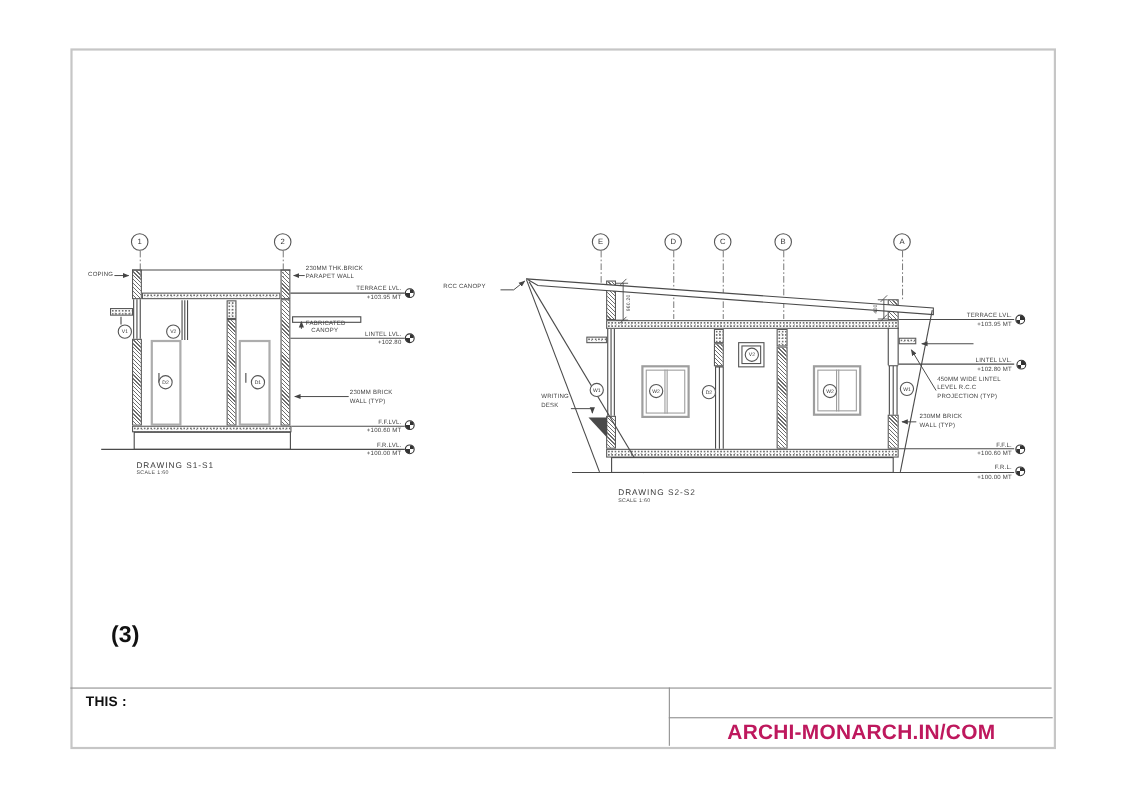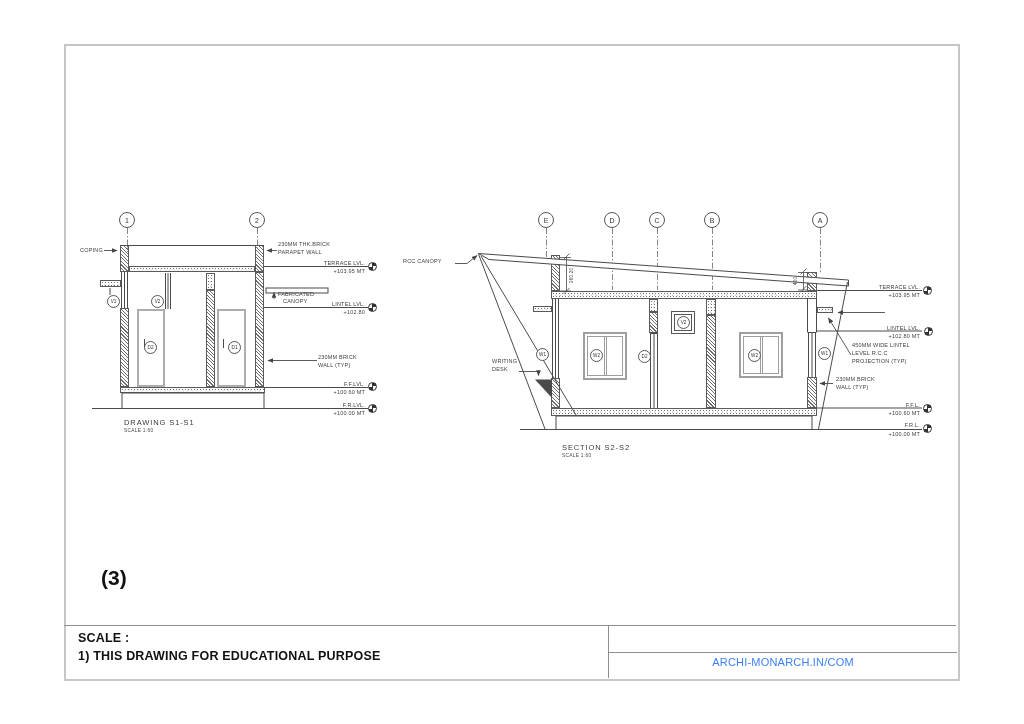--- a/index.html
+++ b/index.html
@@ -35,21 +35,21 @@
         display:flex;align-items:center;justify-content:center;font-size:7px;color:#333;box-sizing:border-box;}
   .cbub{width:13px;height:13px;border:1px solid #555;border-radius:50%;background:#fff;
         display:flex;align-items:center;justify-content:center;font-size:4.6px;color:#333;box-sizing:border-box;}
   
   .lvlmark{width:9px;height:9px;border-radius:50%;border:1px solid #333;box-sizing:border-box;
            background:conic-gradient(#333 0 90deg,#fff 90deg 180deg,#333 180deg 270deg,#fff 270deg 360deg);}
   
   .note-head{font-size:12.5px;font-weight:bold;color:#111;letter-spacing:.2px;white-space:nowrap;}
   .note-line{font-size:12.5px;font-weight:bold;color:#111;letter-spacing:.2px;white-space:nowrap;}
   .tb-title{font-size:15.5px;font-weight:bold;color:#111;letter-spacing:.2px;}
-  .tb-site{font-size:11px;font-weight:normal;color:#3b82f6;letter-spacing:.2px;}
+  .tb-site{font-size:19px;font-weight:bold;color:#be185d;letter-spacing:.2px;}
   .fig{font-size:21px;font-weight:bold;color:#111;}
   svg{position:absolute;left:0;top:0;pointer-events:none;}
 </style>
 </head>
 <body>
 
 <div id="sheet">
 
   <div class="abs frame"></div>
   <div class="abs tline" style="left:64px;top:625px;width:892px;height:1px;"></div>
@@ -257,23 +257,22 @@
   <div class="abs lbl rt" style="left:845px;top:401.5px;width:75px;">F.F.L.</div>
   <div class="abs lbl rt" style="left:845px;top:409.5px;width:75px;">+100.60 MT</div>
   <div class="abs lbl rt" style="left:845px;top:422px;width:75px;">F.R.L.</div>
   <div class="abs lbl rt" style="left:845px;top:430.5px;width:75px;">+100.00 MT</div>
 
   <div class="abs lvlmark" style="left:922.5px;top:286px;"></div>
   <div class="abs lvlmark" style="left:923.5px;top:326.5px;"></div>
   <div class="abs lvlmark" style="left:922.5px;top:403.5px;"></div>
   <div class="abs lvlmark" style="left:922.5px;top:424px;"></div>
 
-  <div class="abs sect-title" style="left:562px;top:443px;">SECTION S2-S2</div>
+  <div class="abs sect-title" style="left:562px;top:443px;">DRAWING S2-S2</div>
   <div class="abs scale" style="left:562px;top:453px;">SCALE 1:60</div>
 
   <div class="abs fig" style="left:101px;top:566px;">(3)</div>
 
-  <div class="abs note-head" style="left:78px;top:631px;">SCALE :</div>
-  <div class="abs note-line" style="left:78px;top:649px;">1) THIS DRAWING FOR EDUCATIONAL PURPOSE</div>
+  <div class="abs note-head" style="left:78px;top:631px;">THIS :</div>
 
   <div class="abs tb-site" style="left:609px;top:656px;width:348px;text-align:center;">ARCHI-MONARCH.IN/COM</div>
 
 </div>
 
 </body></html>

